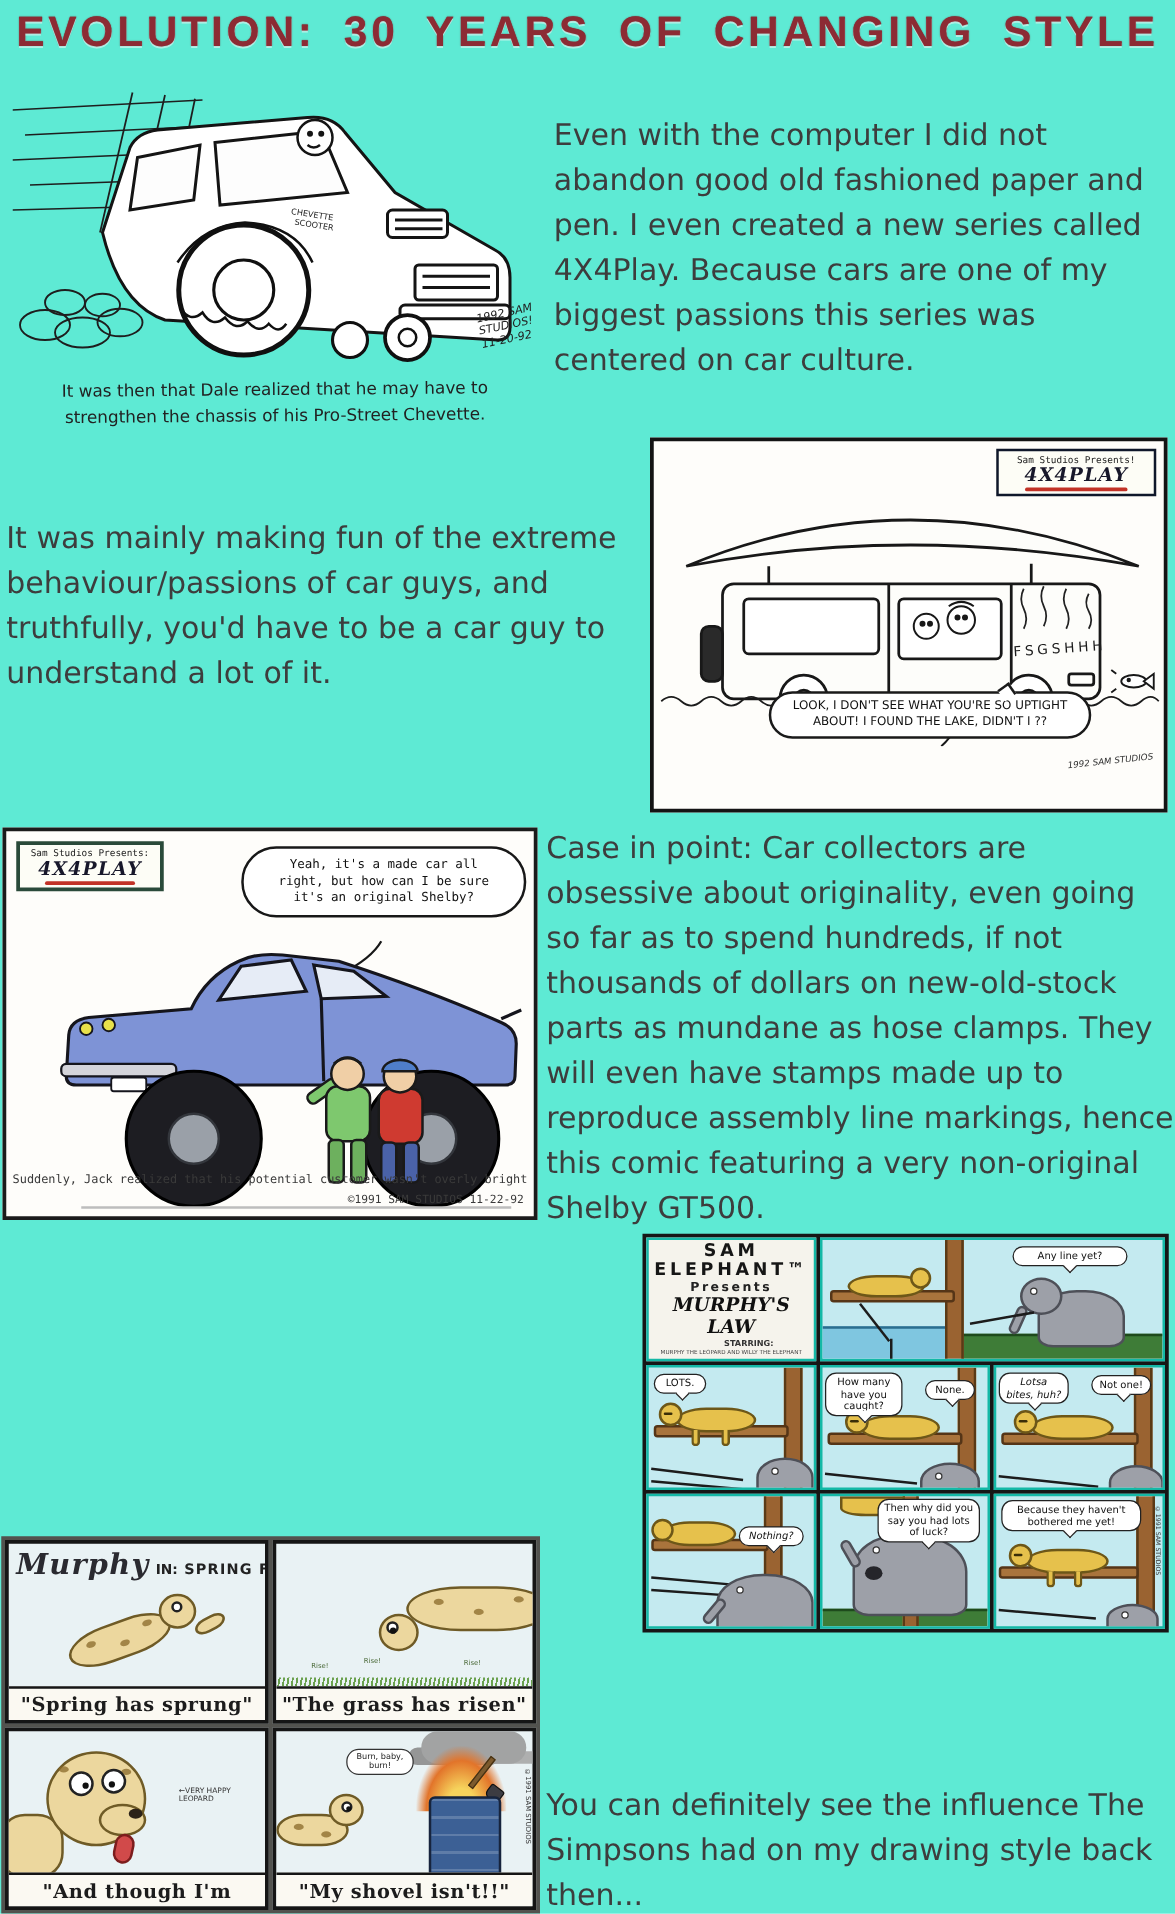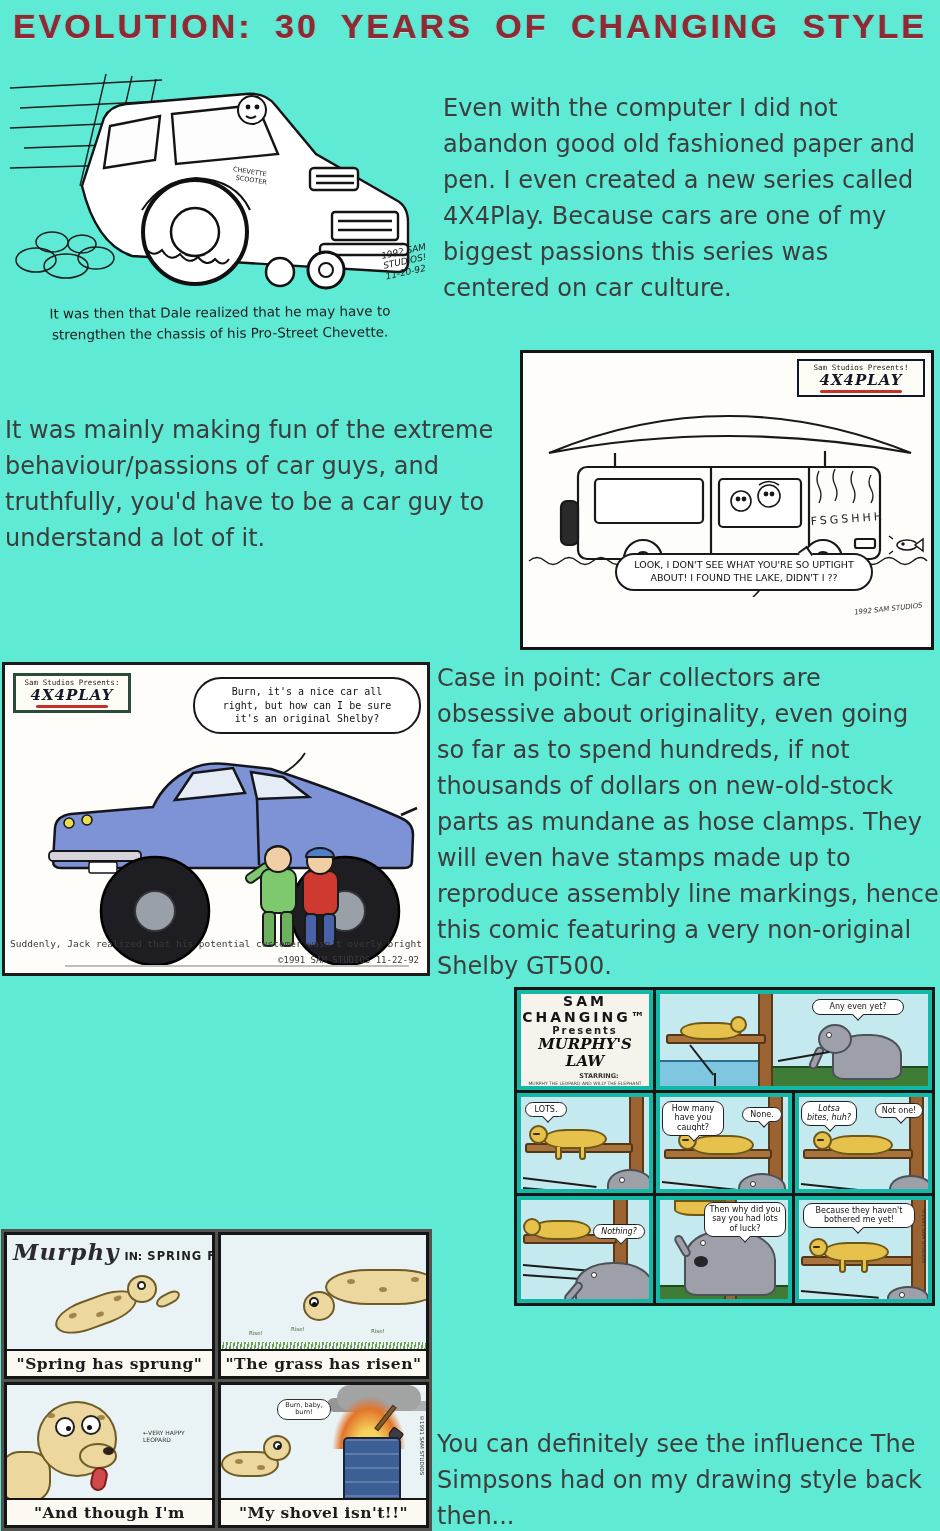--- a/index.html
+++ b/index.html
@@ -48,21 +48,21 @@
     font:10px/1.35 "DejaVu Sans Mono", monospace; color:#111; z-index:6; }
   .shelby-caption { position:absolute; left:0; right:0; bottom:24px; text-align:center;
     font:9.5px "DejaVu Sans Mono", monospace; color:#3a3a3a; }
   .shelby-copy { position:absolute; right:8px; bottom:8px; font:9px "DejaVu Sans Mono", monospace; color:#3a3a3a; }
 
   
   .mstrip { position:absolute; left:514px; top:987px; width:421px; height:319px;
     background:#161616; padding:3px; display:flex; flex-direction:column; gap:3px; }
   .mrow { display:flex; gap:3px; }
   .mrow1 { flex:0 0 99px; } .mrow2 { flex:0 0 100px; } .mrow3 { flex:1; }
-  .mpanel { position:relative; background:#c4eaf0; border:4px solid #14b8a6; overflow:hidden; }
+  .mpanel { position:relative; background:#c4eaf0; border:2px solid #14b8a6; overflow:hidden; }
   .mpanel.white { background:#f5f3ec; }
   .w136 { flex:0 0 136px; } .wide { flex:1; }
   .mtitle { display:flex; flex-direction:column; align-items:center; justify-content:center; height:100%; gap:1px; }
   .mt-studio { font:900 14px/1.05 "DejaVu Sans", sans-serif; letter-spacing:3px; color:#161616; }
   .mt-presents { font:700 10px "DejaVu Sans", sans-serif; letter-spacing:2px; color:#222; }
   .mt-name { font:900 italic 15px/1.05 "DejaVu Serif", serif; color:#101010; }
   .mt-starring { font:700 6.5px "DejaVu Sans", sans-serif; color:#333; margin-top:1px;margin-left:28px; }
   .mt-cast { font:4.5px "DejaVu Sans", sans-serif; color:#444; white-space:nowrap; }
   .trunk { position:absolute; top:0; bottom:0; width:15px; background:#9a6331;
     border-left:2px solid #5334155; box-shadow:inset 2px 0 0 #5a3a16, inset -2px 0 0 #5a3a16; }
@@ -248,21 +248,21 @@
     <div class="lake-sig">1992 SAM STUDIOS</div>
   </div>
 
   <div class="comic-box shelby-box">
     <div class="logo-box shelby-logo" style="left:8px; top:8px; width:118px;">
       <div class="lg-head">Sam Studios Presents:</div>
       <div class="lg-brand">4X4PLAY</div>
       <div class="lg-flame"></div>
     </div>
     <div class="shelby-bubble">
-      <div>Burn,  it's a nice car all</div>
+      <div>Yeah,  it's a made car all</div>
       <div>right, but how can I be sure</div>
       <div>it's an original Shelby?</div>
     </div>
     <svg width="424" height="308" viewBox="0 0 424 308" style="position:absolute;left:0;top:0;">
       <path d="M300,88 Q292,102 268,114" stroke="#181818" stroke-width="1.8" fill="none"></path>
       <g stroke="#15151c" stroke-width="2.5">
         <g fill="#c23227" stroke="#5e120c" stroke-width="1.5">
           <rect x="132" y="194" width="36" height="8" rx="4"></rect>
             <rect x="134" y="203" width="32" height="8" rx="4"></rect>
           <rect x="136" y="212" width="28" height="8" rx="4"></rect>
@@ -305,21 +305,21 @@
     </svg>
     <div class="shelby-caption">Suddenly, Jack realized that his potential customer wasn't overly bright</div>
     <div class="shelby-copy">©1991 SAM STUDIOS 11-22-92</div>
   </div>
 
   <div class="mstrip">
     <div class="mrow mrow1">
       <div class="mpanel white w136">
         <div class="mtitle">
           <div class="mt-studio">SAM</div>
-          <div class="mt-studio">CHANGING™</div>
+          <div class="mt-studio">ELEPHANT™</div>
           <div class="mt-presents">Presents</div>
           <div class="mt-name">MURPHY'S</div>
           <div class="mt-name">LAW</div>
           <div class="mt-starring">STARRING:</div>
           <div class="mt-cast">MURPHY THE LEOPARD AND WILLY THE ELEPHANT</div>
         </div>
       </div>
       <div class="mpanel wide">
         <div class="water" style="left:0; bottom:0; width:112px; height:26px;"></div>
         <div class="ground" style="left:112px; right:0; bottom:0; height:20px;"></div>
@@ -327,21 +327,21 @@
         <div class="branch" style="left:6px; top:40px; width:100px;"></div>
         <div class="leo" style="left:20px; top:28px; width:62px; height:18px;"></div>
         <div class="leo-head" style="left:70px; top:22px; width:17px; height:17px;"></div>
         <div class="rod" style="left:30px; top:50px; width:38px; transform:rotate(52deg);"></div>
         <div class="rod" style="left:55px; top:78px; width:20px; transform:rotate(90deg);"></div>
         <div class="ele" style="left:172px; top:40px; width:70px; height:46px; border-radius:45% 45% 18% 18%;"></div>
         <div class="ele" style="left:158px; top:30px; width:34px; height:30px; border-radius:50%;"></div>
         <div class="eeye" style="left:166px; top:38px;"></div>
         <div class="etrunk" style="left:152px; top:52px; transform:rotate(24deg);"></div>
         <div class="rod" style="left:118px; top:66px; width:52px; transform:rotate(-10deg);"></div>
-        <div class="mbubble" style="left:152px; top:5px; width:92px;">Any even yet?</div>
+        <div class="mbubble" style="left:152px; top:5px; width:92px;">Any line yet?</div>
       </div>
     </div>
     <div class="mrow mrow2">
       <div class="mpanel w136">
         <div class="trunk" style="left:108px;"></div>
         <div class="branch" style="left:4px; top:46px; width:108px;"></div>
         <div class="leo" style="left:22px; top:32px; width:64px; height:20px;"></div>
         <div class="leo-head" style="left:8px; top:28px; width:19px; height:19px;"></div>
         <div class="leo-eye" style="left:12px; top:36px;"></div>
         <div class="lleg" style="left:34px; top:50px;"></div>

